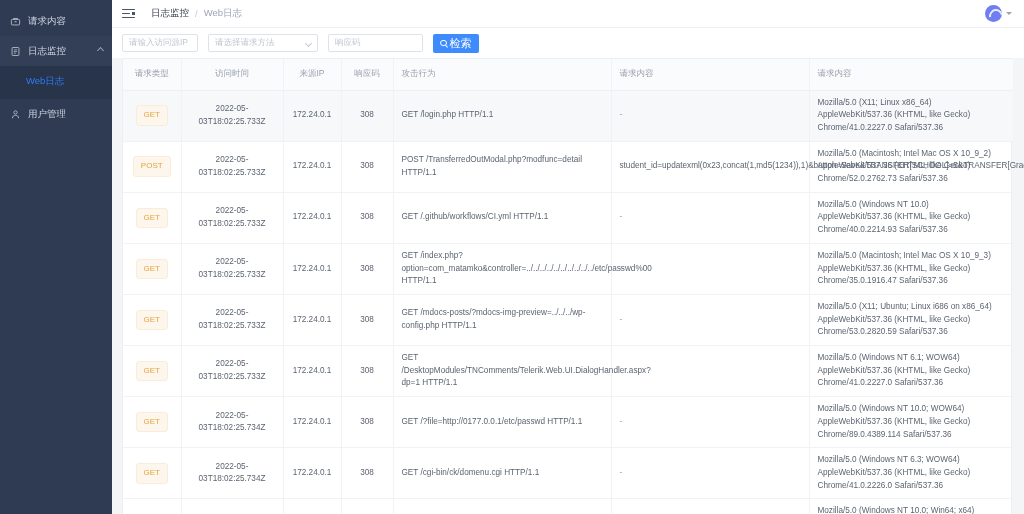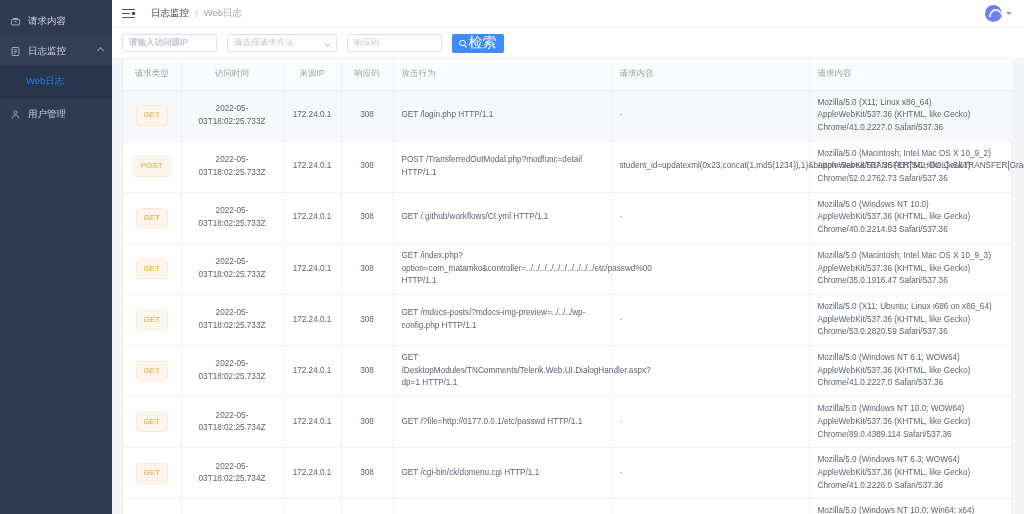--- a/index.html
+++ b/index.html
@@ -117,32 +117,32 @@
     height: 30px; background: #ffffff;
     display: flex; align-items: center;
     padding: 0 0 0 10px; gap: 10px;
   }
   .fld {
     height: 18px; border: 1px solid #dfe3e9; border-radius: 2px;
     background: #fff; display: flex; align-items: center;
     padding: 0 6px; font-size: 8.5px; color: #bfc6d1;
     position: relative;
   }
-  .fld.ip { width: 95px; font-weight: bold; }
+  .fld.ip { width: 76px; }
   .fld.sel { width: 110px; }
   .fld.code { width: 95px; }
   .sel-caret {
     position: absolute; right: 6px; top: 6px;
     width: 5px; height: 5px;
     border-left: 1px solid #c3c9d3; border-top: 1px solid #c3c9d3;
     transform: rotate(225deg);
   }
   .btn-search {
     height: 19px; min-width: 42px; background: #3d8bfd; border-radius: 2px;
-    color: #fff; font-size: 14px;
+    color: #fff; font-size: 11px;
     display: flex; align-items: center; justify-content: center; gap: 3px;
     cursor: pointer; padding: 0 7px;
   }
   .mag {
     width: 6.5px; height: 6.5px; border: 1.2px solid #fff; border-radius: 50%;
     position: relative; display: block; flex: 0 0 6.5px;
   }
   .mag:after {
     content: ""; position: absolute; right: -2.6px; bottom: -1.6px;
     width: 3.4px; height: 1.2px; background: #fff;

